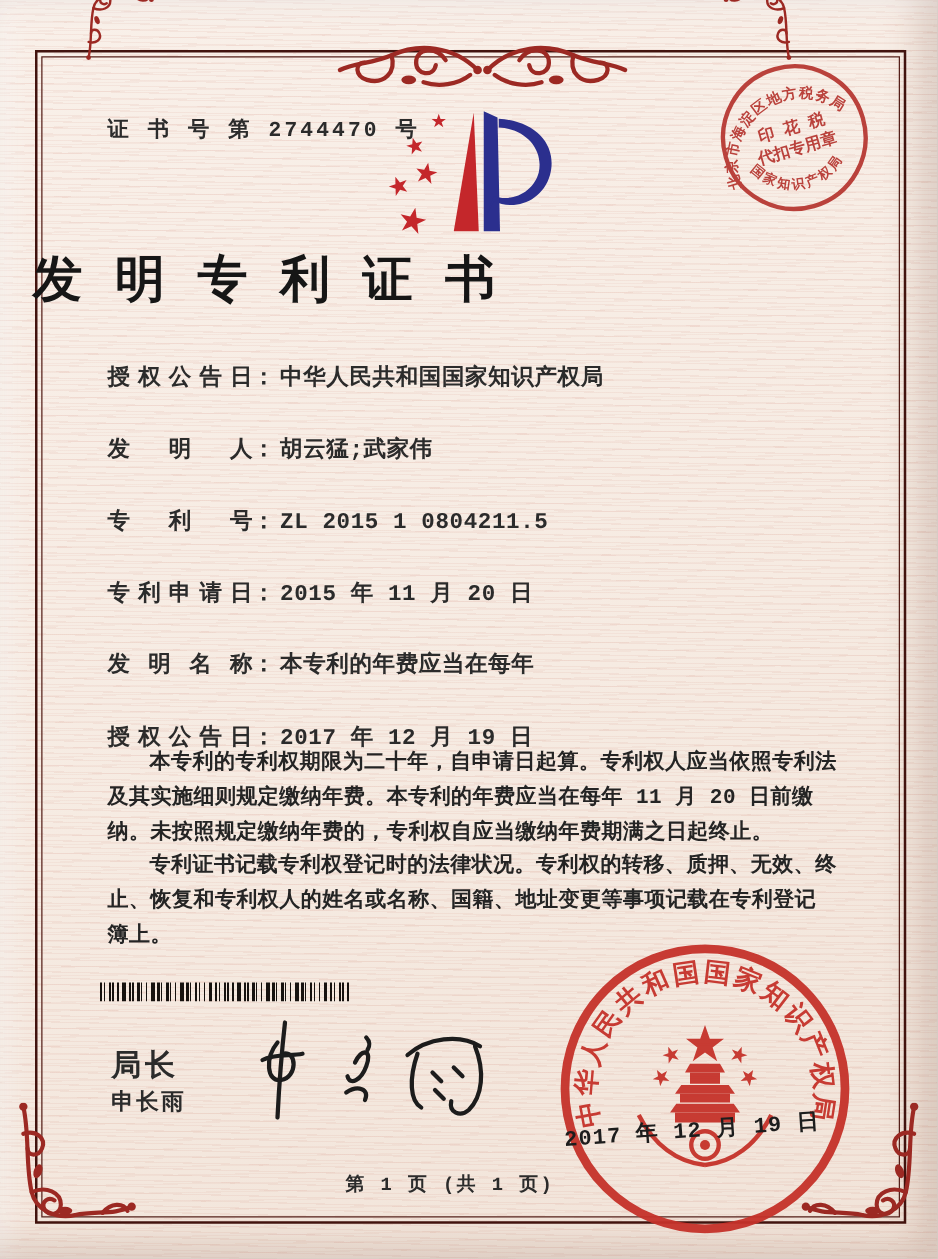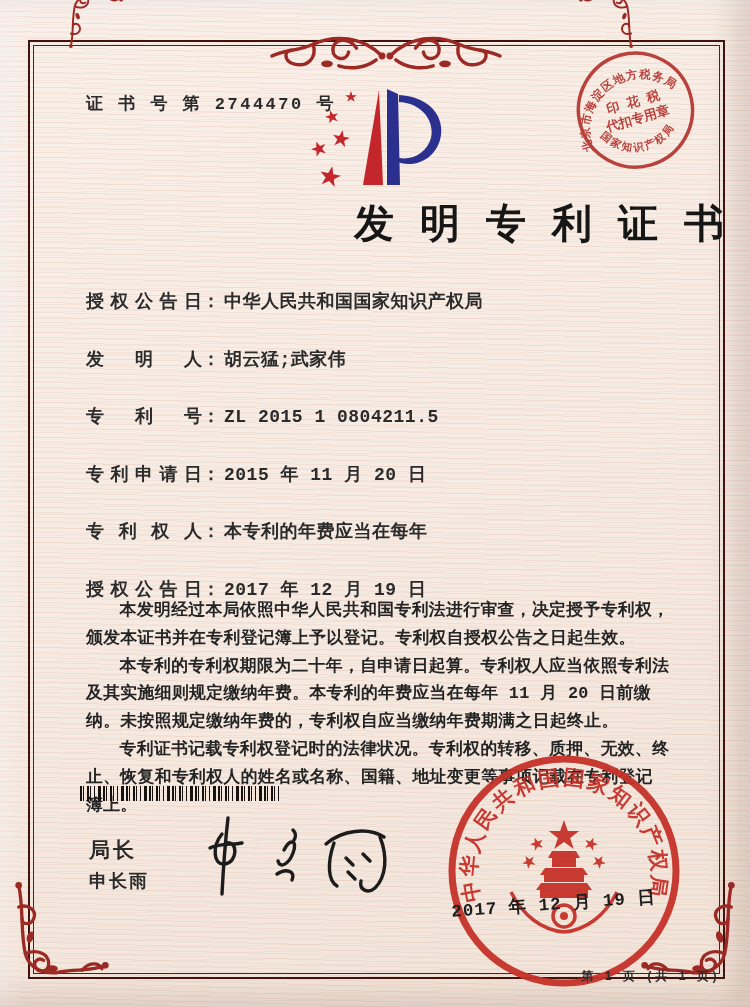--- a/index.html
+++ b/index.html
@@ -23,46 +23,46 @@
   .orn-tr{left:556px;top:-10px;width:100px;height:58px;transform:scale(-1,-1);}
   .orn-ct{left:268px;top:22px;width:236px;height:68px;display:flex;}
   .orn-ct .half{width:118px;height:68px;}
   .orn-ct .half.left{transform:scaleX(-1);}
   
   .cert-no{position:absolute;left:86px;top:92px;font-size:17px;font-weight:600;letter-spacing:2.5px;}
   .logo{position:absolute;left:299px;top:85px;width:146px;height:113px;}
   .logo svg{width:100%;height:100%;display:block;}
   .tax-stamp{position:absolute;left:560px;top:46px;width:152px;height:132px;transform:rotate(-16deg);opacity:.92;}
   .tax-stamp svg{width:100%;height:100%;display:block;}
-  .page-title{position:absolute;left:0;right:0;top:196px;text-align:right;font-size:40px;font-weight:bold;
+  .page-title{position:absolute;left:0;right:0;top:196px;text-align:left;font-size:40px;font-weight:bold;
     letter-spacing:26px;text-indent:26px;color:#161616;}
   
   .fields{position:absolute;left:86px;top:289px;width:600px;font-size:18px;font-weight:600;}
   .field-row{margin-bottom:33.5px;white-space:nowrap;}
   .field-label{display:inline-block;width:116px;text-align:justify;text-align-last:justify;}
   .field-colon{display:inline-block;margin:0 4px 0 0;}
   .field-value{letter-spacing:.5px;}
   
   .body-text{position:absolute;left:86px;top:597px;width:584px;font-size:16.8px;line-height:27.8px;
     font-weight:600;letter-spacing:.4px;color:#242424;}
   .body-text p{margin:0;text-indent:2em;}
   
   .barcode{position:absolute;left:80px;top:786px;width:201px;height:15px;
     background-image:repeating-linear-gradient(90deg,#17120f 0 2px,transparent 2px 3px,#17120f 3px 4px,
       transparent 4px 7px,#17120f 7px 9px,transparent 9px 10px,#17120f 10px 11px,transparent 11px 14px,
       #17120f 14px 15px,transparent 15px 18px,#17120f 18px 21px,transparent 21px 23px);}
-  .sig-role{position:absolute;left:89px;top:836px;font-size:21px;font-weight:600;letter-spacing:3px;}
+  .sig-role{position:absolute;left:89px;top:836px;font-size:24px;font-weight:600;letter-spacing:3px;}
   .sig-name{position:absolute;left:89px;top:869px;font-size:18px;font-weight:600;letter-spacing:2px;}
   .autograph{position:absolute;left:192px;top:812px;width:236px;height:100px;}
   .autograph svg{width:100%;height:100%;display:block;}
   .office-seal{position:absolute;left:441px;top:750px;width:246px;height:246px;opacity:.95;}
   .office-seal svg{width:100%;height:100%;display:block;}
   .seal-date{position:absolute;left:451px;top:890px;width:250px;font-size:17.5px;font-weight:600;
     letter-spacing:1px;color:#1d1d1d;transform:rotate(-4deg);}
-  .page-footer{position:absolute;left:0;right:30px;top:968px;text-align:right;font-size:12px;
+  .page-footer{position:absolute;left:0;right:30px;top:938px;text-align:center;font-size:15px;
     font-weight:600;letter-spacing:2px;}
 </style>
 </head>
 <body>
 
 <svg width="0" height="0" style="position:absolute">
   <defs>
     <symbol id="corner-flourish" viewBox="0 0 120 120">
       <g fill="none" stroke="currentColor" stroke-width="4" stroke-linecap="round">
         <path d="M8,4 C14,30 10,60 16,86 C20,104 40,112 58,108"></path>
@@ -178,29 +178,28 @@
     <div class="field-row">
       <span class="field-label">发明人</span><span class="field-colon">：</span><span class="field-value">胡云猛;武家伟</span>
     </div>
     <div class="field-row">
       <span class="field-label">专利号</span><span class="field-colon">：</span><span class="field-value">ZL 2015 1 0804211.5</span>
     </div>
     <div class="field-row">
       <span class="field-label">专利申请日</span><span class="field-colon">：</span><span class="field-value">2015 年 11 月 20 日</span>
     </div>
     <div class="field-row">
-      <span class="field-label">专利权人</span><span class="field-colon">：</span><span class="field-value">本专利的年费应当在每年</span>
+      <span class="field-label">发明名称</span><span class="field-colon">：</span><span class="field-value">本专利的年费应当在每年</span>
     </div>
     <div class="field-row">
       <span class="field-label">授权公告日</span><span class="field-colon">：</span><span class="field-value">2017 年 12 月 19 日</span>
     </div>
   </div>
 
   <div class="body-text">
-    <p>本发明经过本局依照中华人民共和国专利法进行审查，决定授予专利权，颁发本证书并在专利登记簿上予以登记。专利权自授权公告之日起生效。</p>
     <p>本专利的专利权期限为二十年，自申请日起算。专利权人应当依照专利法及其实施细则规定缴纳年费。本专利的年费应当在每年 11 月 20 日前缴纳。未按照规定缴纳年费的，专利权自应当缴纳年费期满之日起终止。</p>
     <p>专利证书记载专利权登记时的法律状况。专利权的转移、质押、无效、终止、恢复和专利权人的姓名或名称、国籍、地址变更等事项记载在专利登记簿上。</p>
   </div>
 
   <div class="barcode"></div>
 
   <div class="sig-role">局长</div>
   <div class="sig-name">申长雨</div>
   <div class="autograph">
     <svg viewBox="0 0 236 100">

